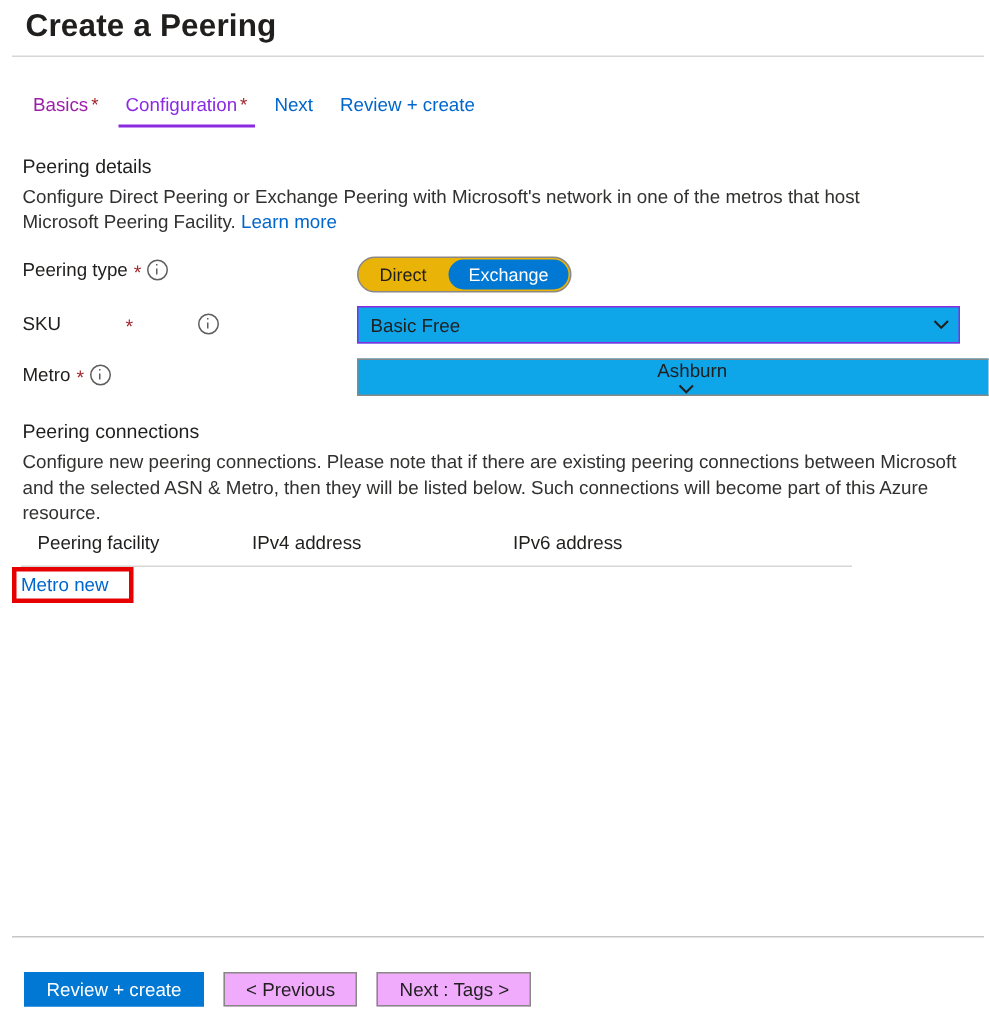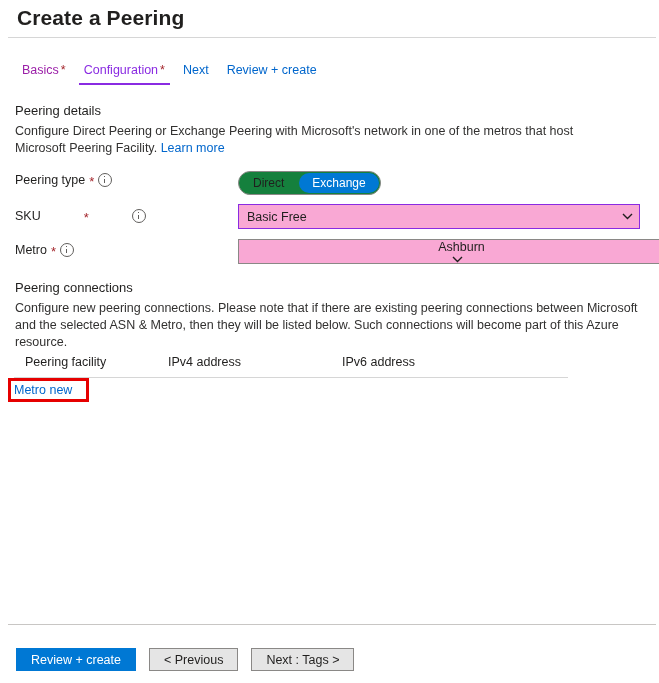--- a/index.html
+++ b/index.html
@@ -141,21 +141,21 @@
 
   
   .toggle-group {
     position: absolute;
     display: inline-flex;
     align-items: center;
     border: 1px solid #8a8886;
     border-radius: 13px;
     height: 22px;
     padding: 0;
-    background: #15803d;
+    background: #eab308;
     overflow: hidden;
     cursor: pointer;
   }
   .toggle-opt {
     font-size: 12px;
     color: #201f1e;
     padding: 0 13px;
     height: 20px;
     display: flex;
     align-items: center;
@@ -167,21 +167,21 @@
   }
   .toggle-opt.selected {
     background: #0078d4;
     color: #ffffff;
   }
 
   
   .dropdown {
     position: absolute;
     height: 25px;
-    background: #f9a8d4;
+    background: #0ea5e9;
     border: 1px solid #8a8886;
     display: flex;
     align-items: center;
     box-sizing: border-box;
     cursor: pointer;
   }
   .dropdown.focused {
     border: 1px solid #8a2be2;
   }
   .dropdown .dd-value {
@@ -263,21 +263,21 @@
     min-width: 80px;
     font-size: 12.5px;
     font-family: "Liberation Sans", sans-serif;
     display: inline-flex;
     align-items: center;
     justify-content: center;
     padding: 0 14px;
     box-sizing: border-box;
     cursor: pointer;
     border: 1px solid #8a8886;
-    background: #e5e5e5;
+    background: #f0abfc;
     color: #201f1e;
     white-space: nowrap;
   }
   .btn.primary {
     background: #0078d4;
     border-color: #0078d4;
     color: #ffffff;
   }
 </style>
 </head>

